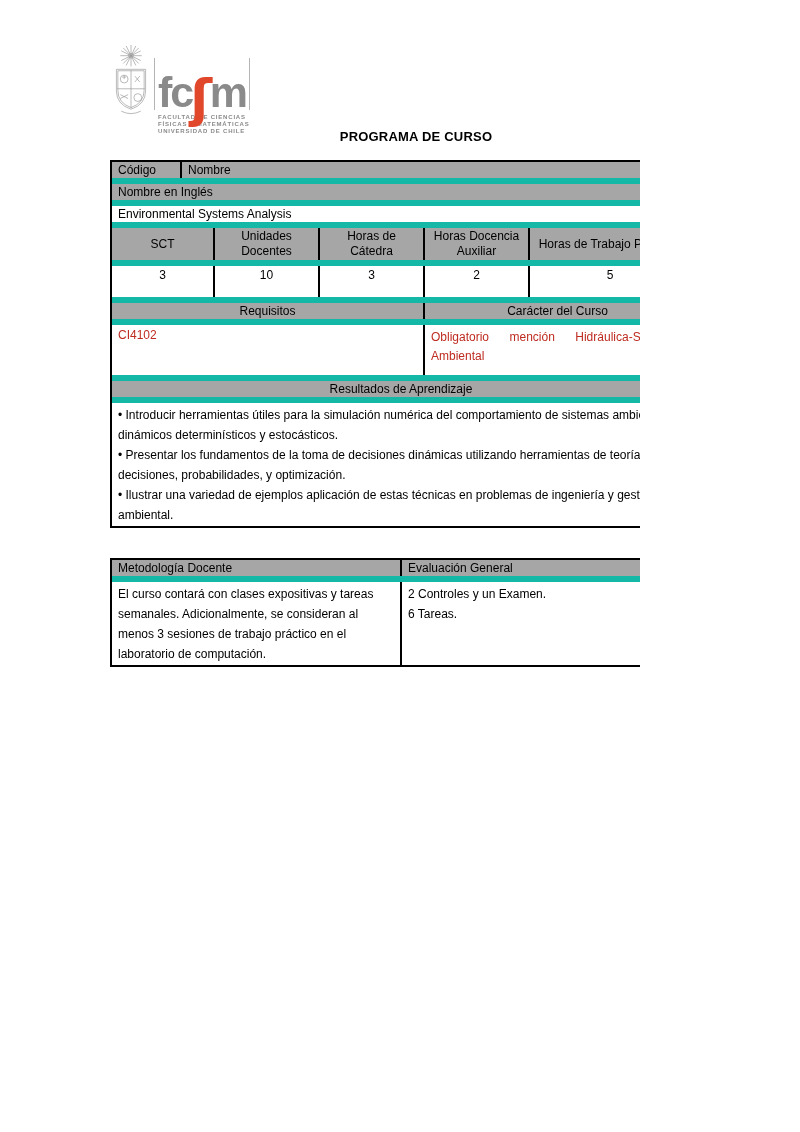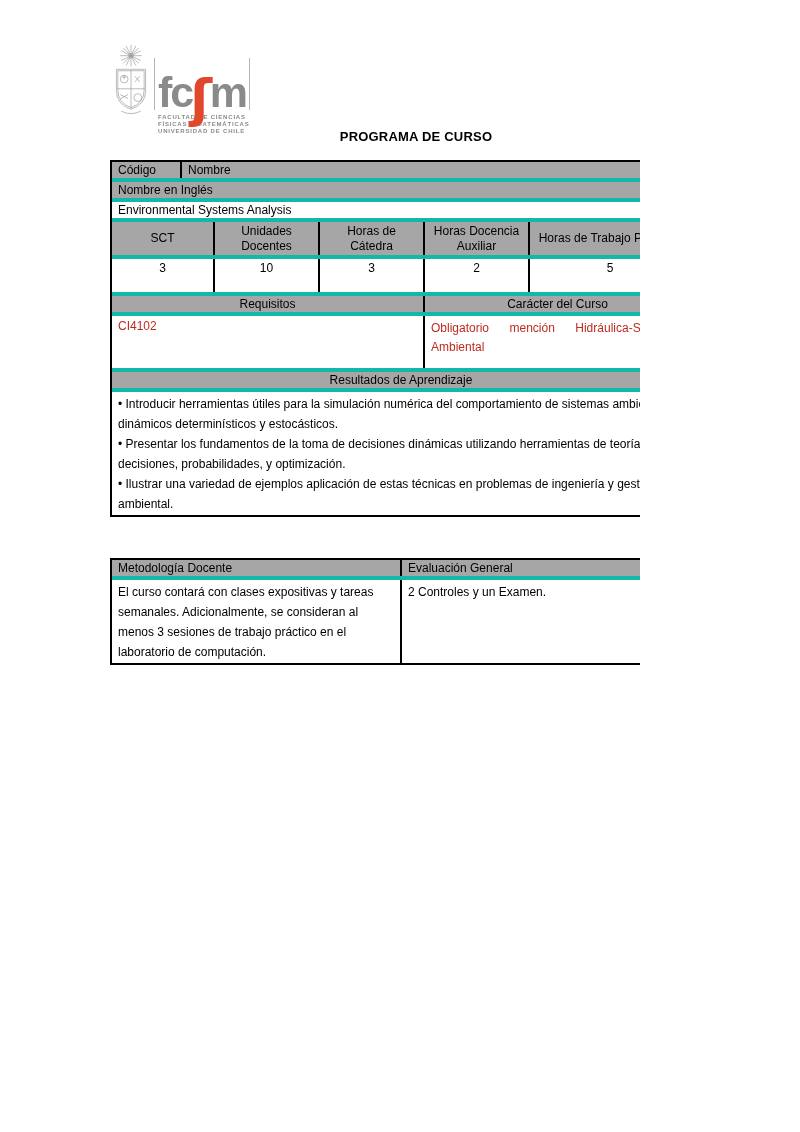--- a/index.html
+++ b/index.html
@@ -31,21 +31,21 @@
   }
 
   
   .doc-title {
     position:absolute; left:0; top:129px; width:800px; text-align:center;
     font-size:13px; font-weight:bold; letter-spacing:0.2px;margin-left:16px;
   }
 
   
   .t { position:absolute; left:110px; width:582px; border:2px solid #000; font-size:12px; }
-  .tr { display:flex; border-bottom:4px solid #14b8a6; }
+  .tr { display:flex; border-bottom:6px solid #14b8a6; }
   .tr:last-child { border-bottom:none; }
   .td { border-right:2px solid #000; padding:1px 6px; overflow:hidden; }
   .td:last-child { border-right:none; }
   .gray { background:#a6a6a6; }
   .red  { color:#be2b20; }
   .ctr  { text-align:center; }
   .vctr { display:flex; align-items:center; justify-content:center; text-align:center; line-height:15px; }
   .t1 { top:160px; }
   .t2 { top:558px; }
   .lh { line-height:20px; }
@@ -165,17 +165,18 @@
 
   <div class="t t2">
     <div class="tr" style="min-height:18px;">
       <div class="td gray" style="width:290px;">Metodología Docente</div>
       <div class="td gray" style="flex:1;">Evaluación General</div>
     </div>
     <div class="tr" style="min-height:80px;">
       <div class="td lh" style="width:290px; padding-top:2px;">El curso contará con clases expositivas y tareas semanales. Adicionalmente, se consideran al menos 3 sesiones de trabajo práctico en el laboratorio de computación.</div>
       <div class="td lh" style="flex:1; padding-top:2px;">
         <div>2 Controles y un Examen.</div>
+        <div>6 Tareas.</div>
       </div>
     </div>
   </div>
 
 </div>
 
 </body></html>

